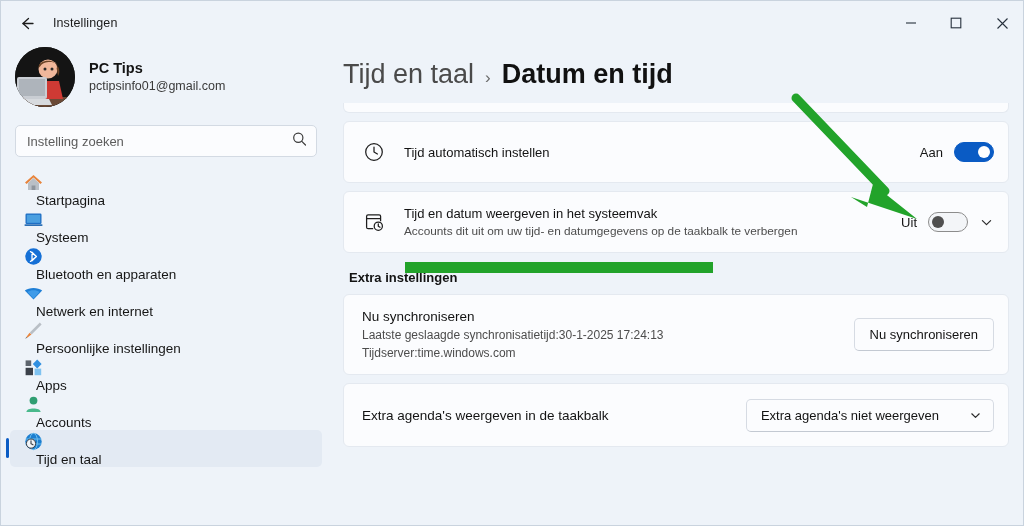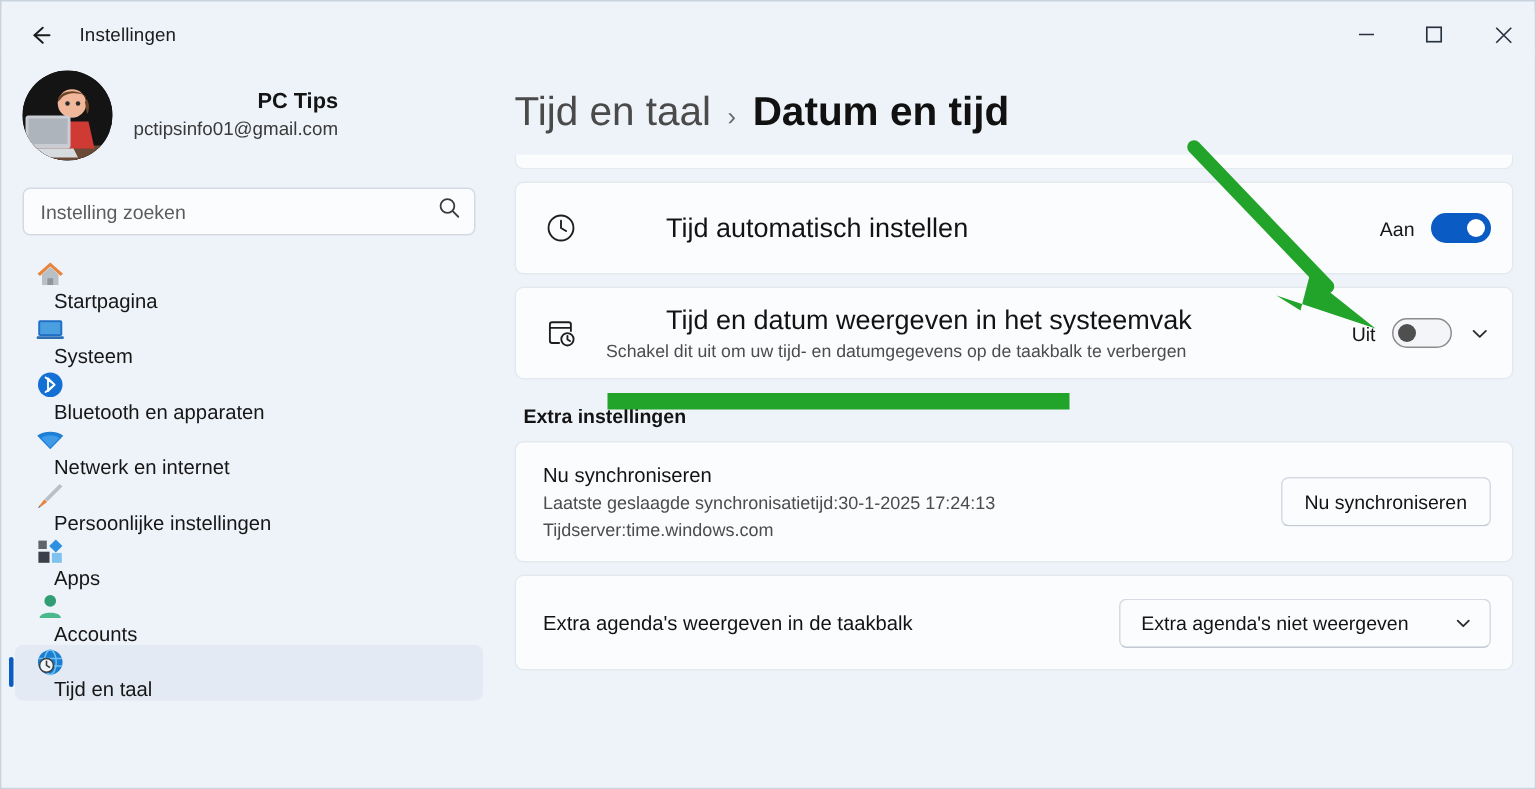--- a/index.html
+++ b/index.html
@@ -53,21 +53,20 @@
 
   
   .sidebar {
     position: absolute; left: 0; top: 32px;
     width: 330px; height: 494px;
     background: #eef3f9;
   }
   .account {
     display: flex; align-items: center;
     padding: 14px 0 0 14px;
-    text-align: right;
   }
   .avatar {
     width: 60px; height: 60px; border-radius: 50%;
     overflow: hidden; flex: 0 0 60px;
     background: #1a1a1a;
     position: relative;
   }
   .avatar svg { display: block; }
   .acct-text { margin-left: 14px; line-height: 1.25; }
   .acct-name {
@@ -171,21 +170,21 @@
     min-height: 60px;
     padding: 0 14px 0 18px;
   }
   .row-ico {
     width: 24px; height: 24px; flex: 0 0 24px;
     color: #1e1e1e;
     display: flex; align-items: center; justify-content: center;
   }
   .row-ico svg { display: block; }
   .row-text { margin-left: 18px; flex: 1 1 auto; position: relative; }
-  .row-title { font-size: 18px; color: #131313; margin-left: 40px; }
+  .row-title { font-size: 13px; color: #131313; }
   .row-sub {
     font-size: 11.8px; color: #4c4c4c; margin-top: 3px;
   }
   .row-right {
     display: flex; align-items: center; gap: 11px;
     flex: 0 0 auto;
   }
   .toggle-label { font-size: 13px; color: #161616; }
 
   .toggle {
@@ -459,21 +458,21 @@
           <span class="row-ico">
             <svg width="22" height="22" viewBox="0 0 22 22" fill="none" stroke="currentColor" stroke-width="1.25">
               <path d="M17.6 10.2 V5.3 A1.5 1.5 0 0 0 16.1 3.8 H5.1 A1.5 1.5 0 0 0 3.6 5.3 V16.2 A1.5 1.5 0 0 0 5.1 17.7 H10.2"></path>
               <path d="M3.6 7.6 H17.6"></path>
               <circle cx="15.3" cy="15.2" r="4.1" fill="#fbfcfe"></circle>
               <path d="M15.3 12.9 V15.3 L17 16.3" stroke-linecap="round" stroke-linejoin="round"></path>
             </svg>
           </span>
           <div class="row-text">
             <div class="row-title">Tijd en datum weergeven in het systeemvak</div>
-            <div class="row-sub">Schakel dit uit om uw tijd- en datumgegevens op de taakbalk te verbergen</div>
+            <div class="row-sub">Accounts dit uit om uw tijd- en datumgegevens op de taakbalk te verbergen</div>
           </div>
           <div class="row-right">
             <span class="toggle-label">Uit</span>
             <span class="toggle off">
                 <span class="knob"></span>
               </span>
             <span class="chev">
               <svg width="15" height="15" viewBox="0 0 15 15" fill="none" stroke="currentColor" stroke-width="1.2">
                 <path d="M3.4 5.6 L7.5 9.6 L11.6 5.6" stroke-linecap="round" stroke-linejoin="round"></path>
               </svg>

